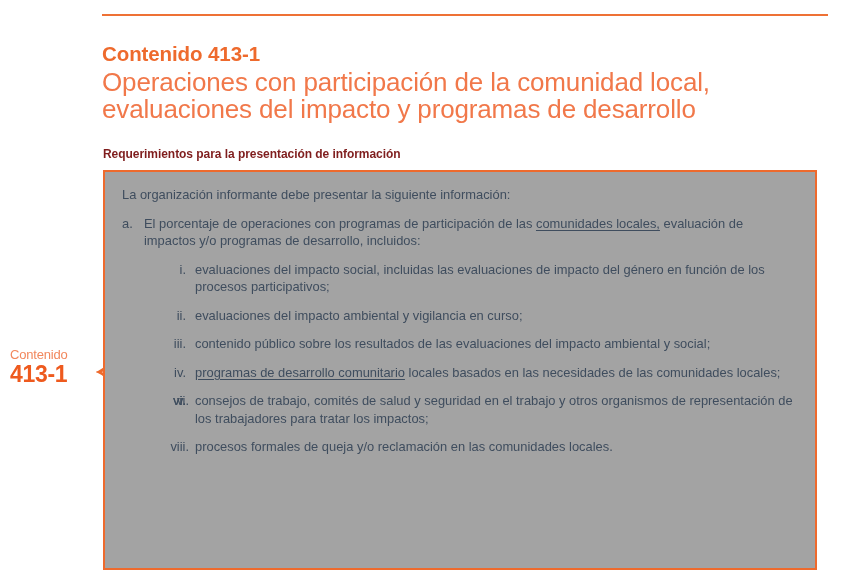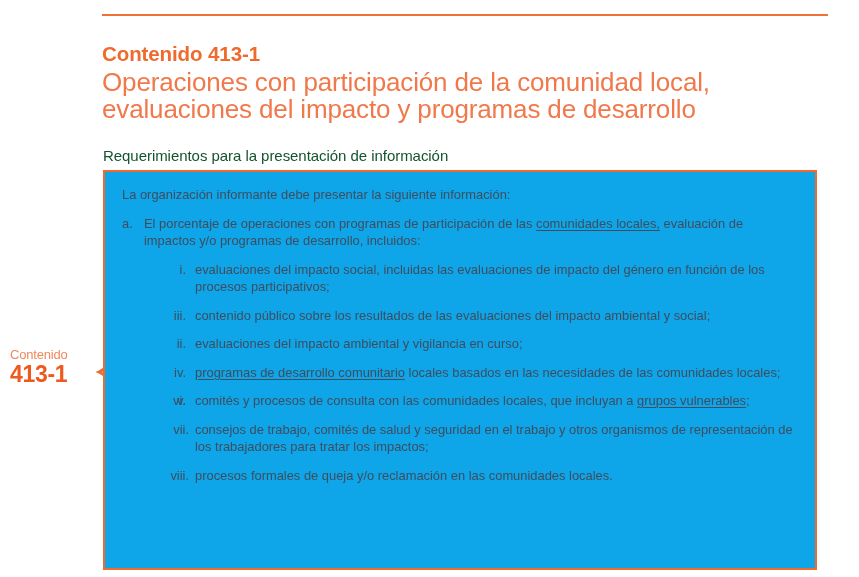--- a/index.html
+++ b/index.html
@@ -49,23 +49,23 @@
     line-height: 27px;
     margin: 3px 0 0 0;
     letter-spacing: -0.15px;
   }
 
   
   .section-label {
     position: absolute;
     left: 103px;
     top: 147px;
-    color: #14532d;
-    font-size: 15px;
-    font-weight: normal;
+    color: #7f1d1d;
+    font-size: 12px;
+    font-weight: bold;
     letter-spacing: -0.05px;
   }
 
   
   .margin-callout {
     position: absolute;
     left: 10px;
     top: 348px;
     width: 88px;
     text-align: left;
@@ -95,21 +95,21 @@
 
   
   .req-box {
     position: absolute;
     left: 103px;
     top: 170px;
     width: 714px;
     height: 400px;
     box-sizing: border-box;
     border: 2px solid #EE6A2D;
-    background: #0ea5e9;
+    background: #a3a3a3;
   }
 
   .req-inner {
     padding: 14px 18px 0 17px;
     color: #3F4D5E;
     font-size: 12.9px;
     line-height: 17.5px;
   }
 
   .lead-line {
@@ -187,41 +187,40 @@
         <span><span>El porcentaje de operaciones con programas de participación de las </span><span class="glossary">comunidades locales,</span><span> evaluación de impactos y/o programas de desarrollo, incluidos:</span></span>
 
         <ul class="list-roman" style="margin-top:11px;">
 
           <li class="item-roman">
             <span class="mk">i.</span>
             <span><span></span><span>evaluaciones del impacto social, incluidas las evaluaciones de impacto del género en función de los procesos participativos;</span></span>
           </li>
 
           <li class="item-roman">
+            <span class="mk">ii.</span>
+            <span><span></span><span>evaluaciones del impacto ambiental y vigilancia en curso;</span></span>
+          </li>
+
+          <li class="item-roman">
             <span class="mk">iii.</span>
             <span><span></span><span>contenido público sobre los resultados de las evaluaciones del impacto ambiental y social;</span></span>
           </li>
 
           <li class="item-roman">
-            <span class="mk">ii.</span>
-            <span><span></span><span>evaluaciones del impacto ambiental y vigilancia en curso;</span></span>
-          </li>
-
-          <li class="item-roman">
             <span class="mk">iv.</span>
             <span><span></span><span class="glossary">programas de desarrollo comunitario</span><span> locales basados en las necesidades de las comunidades locales;</span></span>
           </li>
 
           <li class="item-roman">
             <span class="mk">v.</span>
           </li>
 
           <li class="item-roman">
             <span class="mk">vi.</span>
-            <span><span>comités y procesos de consulta con las comunidades locales, que incluyan a </span><span class="glossary">grupos vulnerables</span><span>;</span></span>
           </li>
 
           <li class="item-roman wide">
             <span class="mk">vii.</span>
             <span><span></span><span>consejos de trabajo, comités de salud y seguridad en el trabajo y otros organismos de representación de los trabajadores para tratar los impactos;</span></span>
           </li>
 
           <li class="item-roman wide">
             <span class="mk">viii.</span>
             <span><span></span><span>procesos formales de queja y/o reclamación en las comunidades locales.</span></span>

